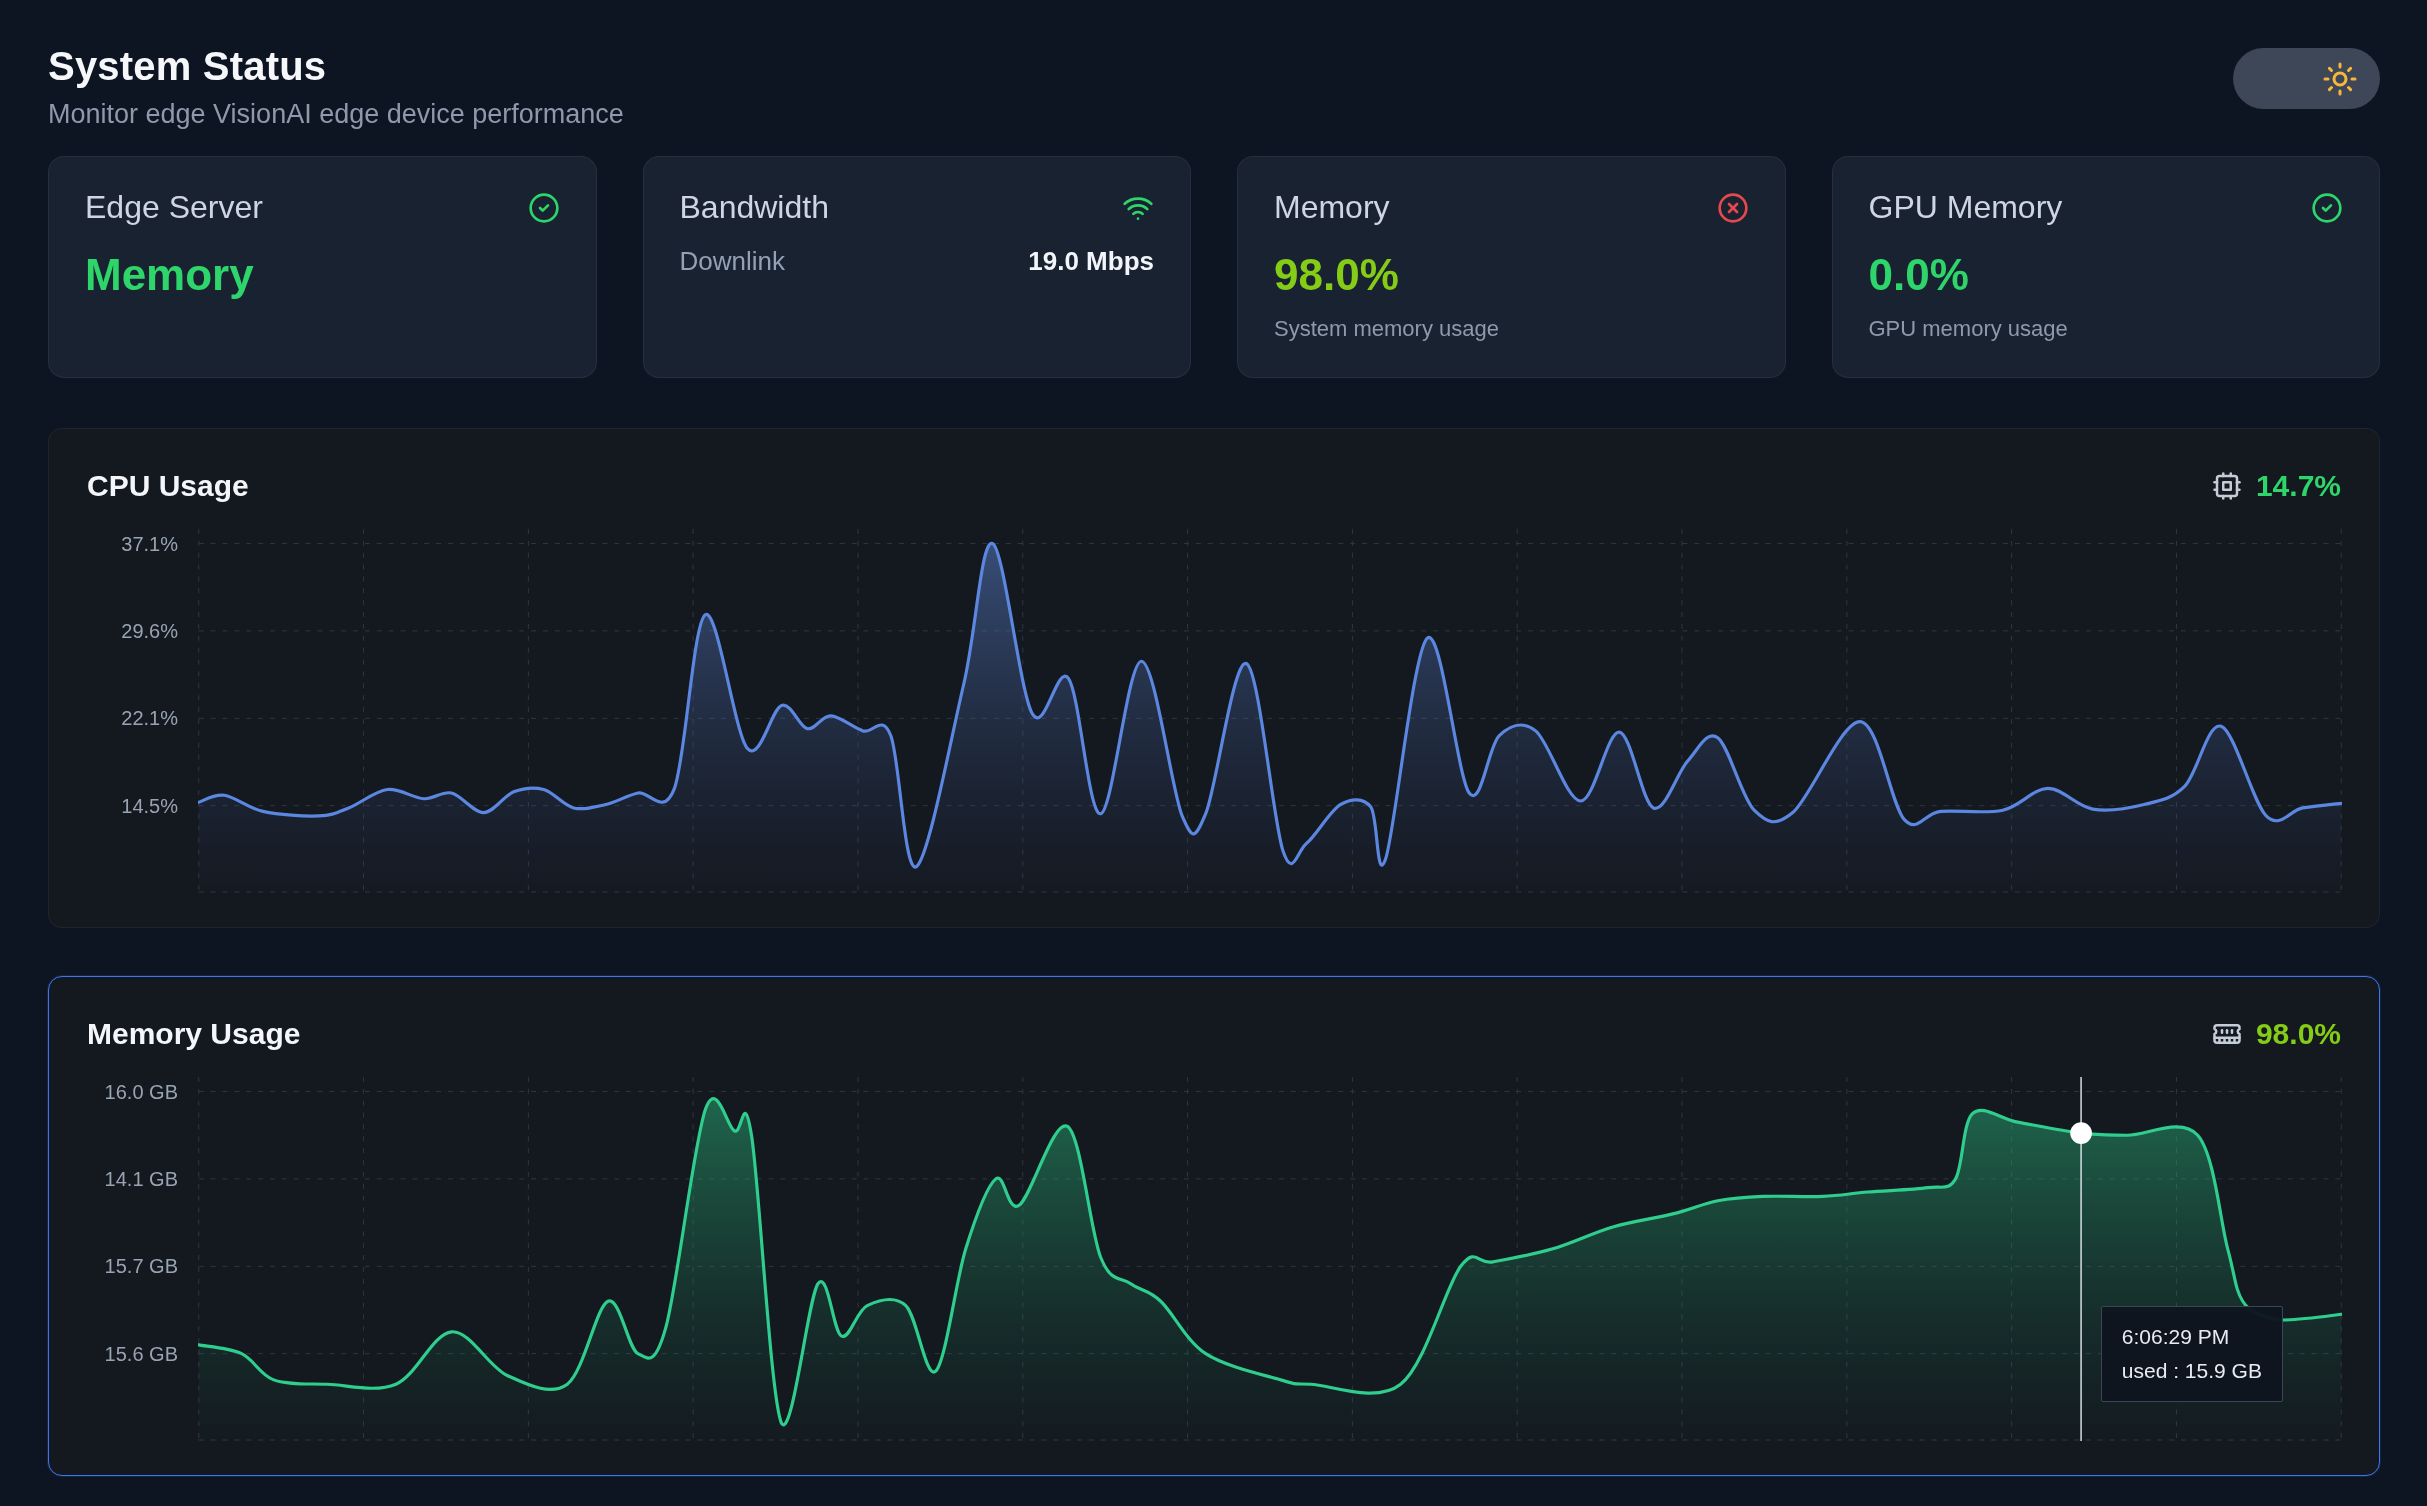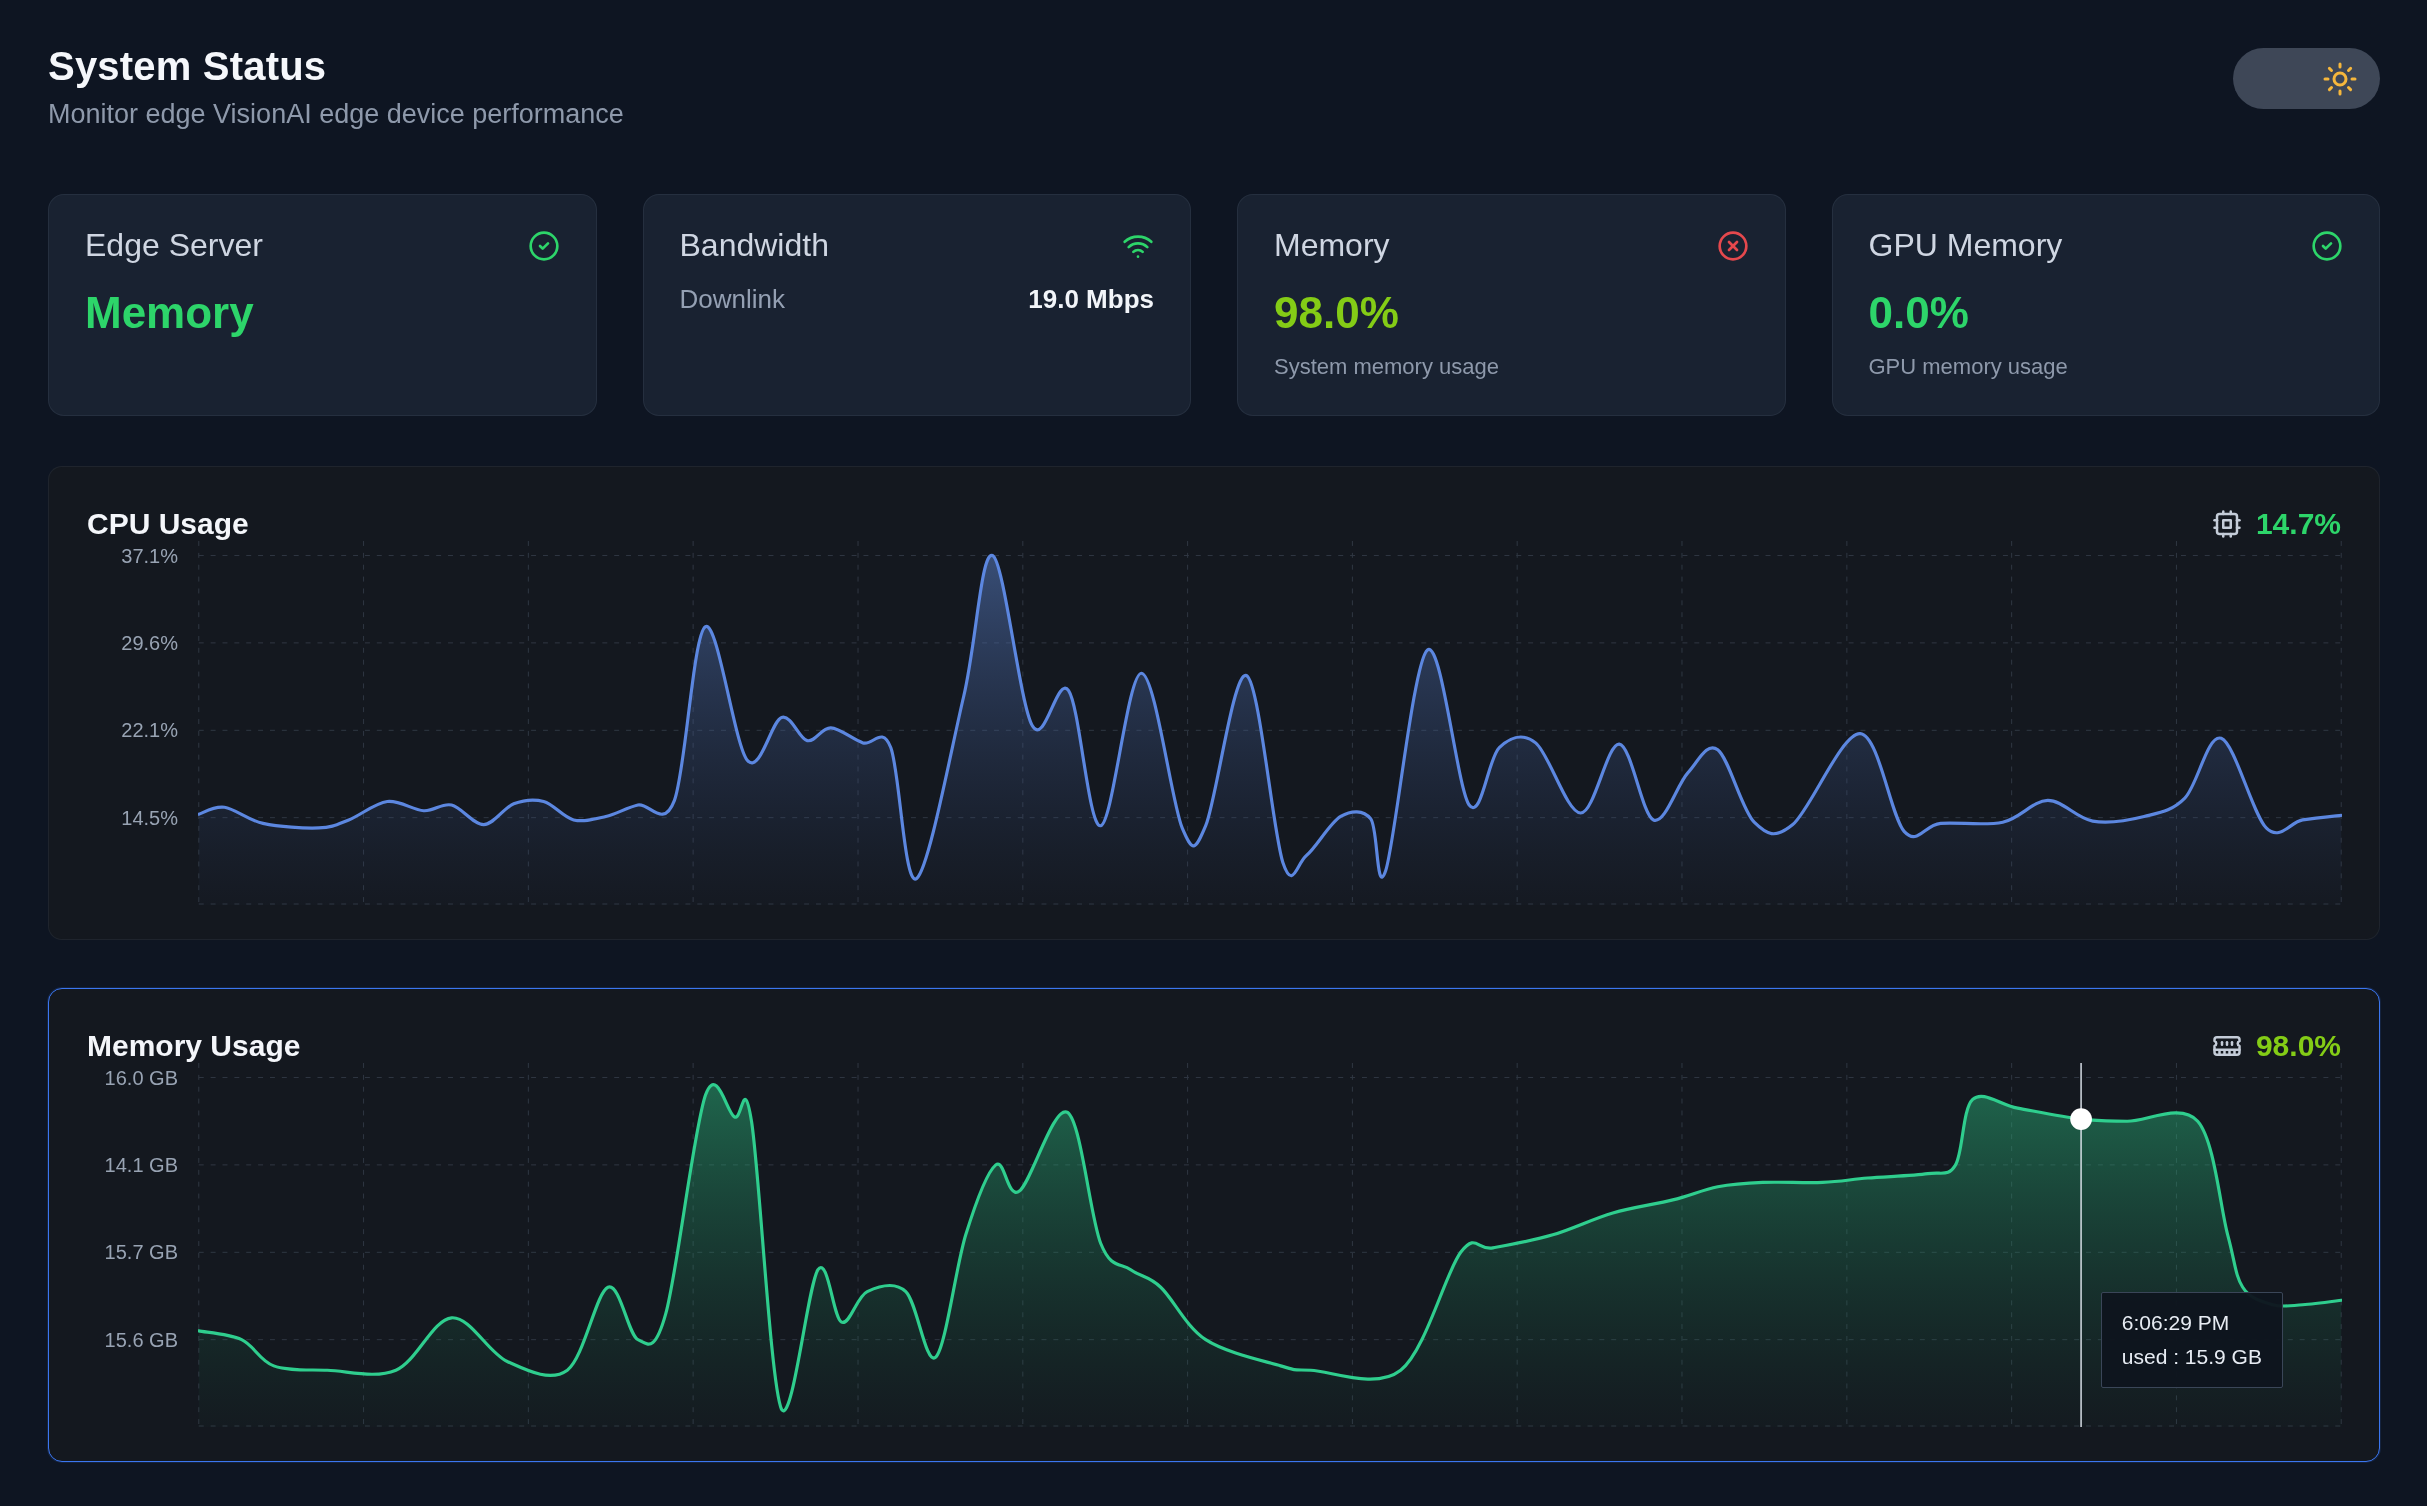--- a/index.html
+++ b/index.html
@@ -5,21 +5,21 @@
   * { margin:0; padding:0; box-sizing:border-box; }
   html,body { background:#0e1522; }
   body {
     width:2428px; height:1507px;
     font-family:"Liberation Sans","DejaVu Sans",sans-serif;
     color:#e6eaf1; overflow:hidden;
   }
   .page { width:100%; height:100%; padding:44px 48px 26px; }
 
   
-  .header { display:flex; justify-content:space-between; align-items:flex-start; margin-bottom:64px; }
+  .header { display:flex; justify-content:space-between; align-items:flex-start; margin-bottom:26px; }
   .page-title { font-size:40px; font-weight:700; letter-spacing:0.2px; color:#f5f7fb; }
   .page-subtitle { margin-top:10px; font-size:27px; color:#8e99ab; font-weight:400; }
   .theme-toggle {
     width:147px; height:61px; border-radius:31px; border:none; cursor:pointer;
     background:#3e4757; display:flex; align-items:center; justify-content:flex-end;
     padding-right:22px; margin-top:4px;
   }
   .theme-toggle .icon svg { display:block; }
 
   
@@ -47,21 +47,21 @@
     background:#14181f; border:1px solid rgba(148,163,184,0.09);
     border-radius:14px; padding:40px 38px 34px; margin-bottom:48px;
   }
   .panel.highlight { border:1.5px solid #3b76f0; box-shadow:0 0 0 1px rgba(59,118,240,0.15); }
   .panel-head { display:flex; justify-content:space-between; align-items:center; }
   .panel-title { font-size:30px; font-weight:700; color:#f4f6fa; }
   .metric { display:flex; align-items:center; gap:14px; }
   .metric-value { font-size:30px; font-weight:700; }
   .metric .icon { color:#c4ccd8; }
 
-  .chart { display:flex; height:364px; }
+  .chart { display:flex; height:364px; margin-top:26px; }
   .yaxis { position:relative; width:111px; flex:none; }
   .ytick {
     position:absolute; right:20px; transform:translateY(-50%);
     font-size:20px; color:#98a3b3; white-space:nowrap;
   }
   .yaxis .ytick:nth-child(1){ top:4%; }
   .yaxis .ytick:nth-child(2){ top:28%; }
   .yaxis .ytick:nth-child(3){ top:52%; }
   .yaxis .ytick:nth-child(4){ top:76%; }
   .plot { position:relative; flex:1; }

